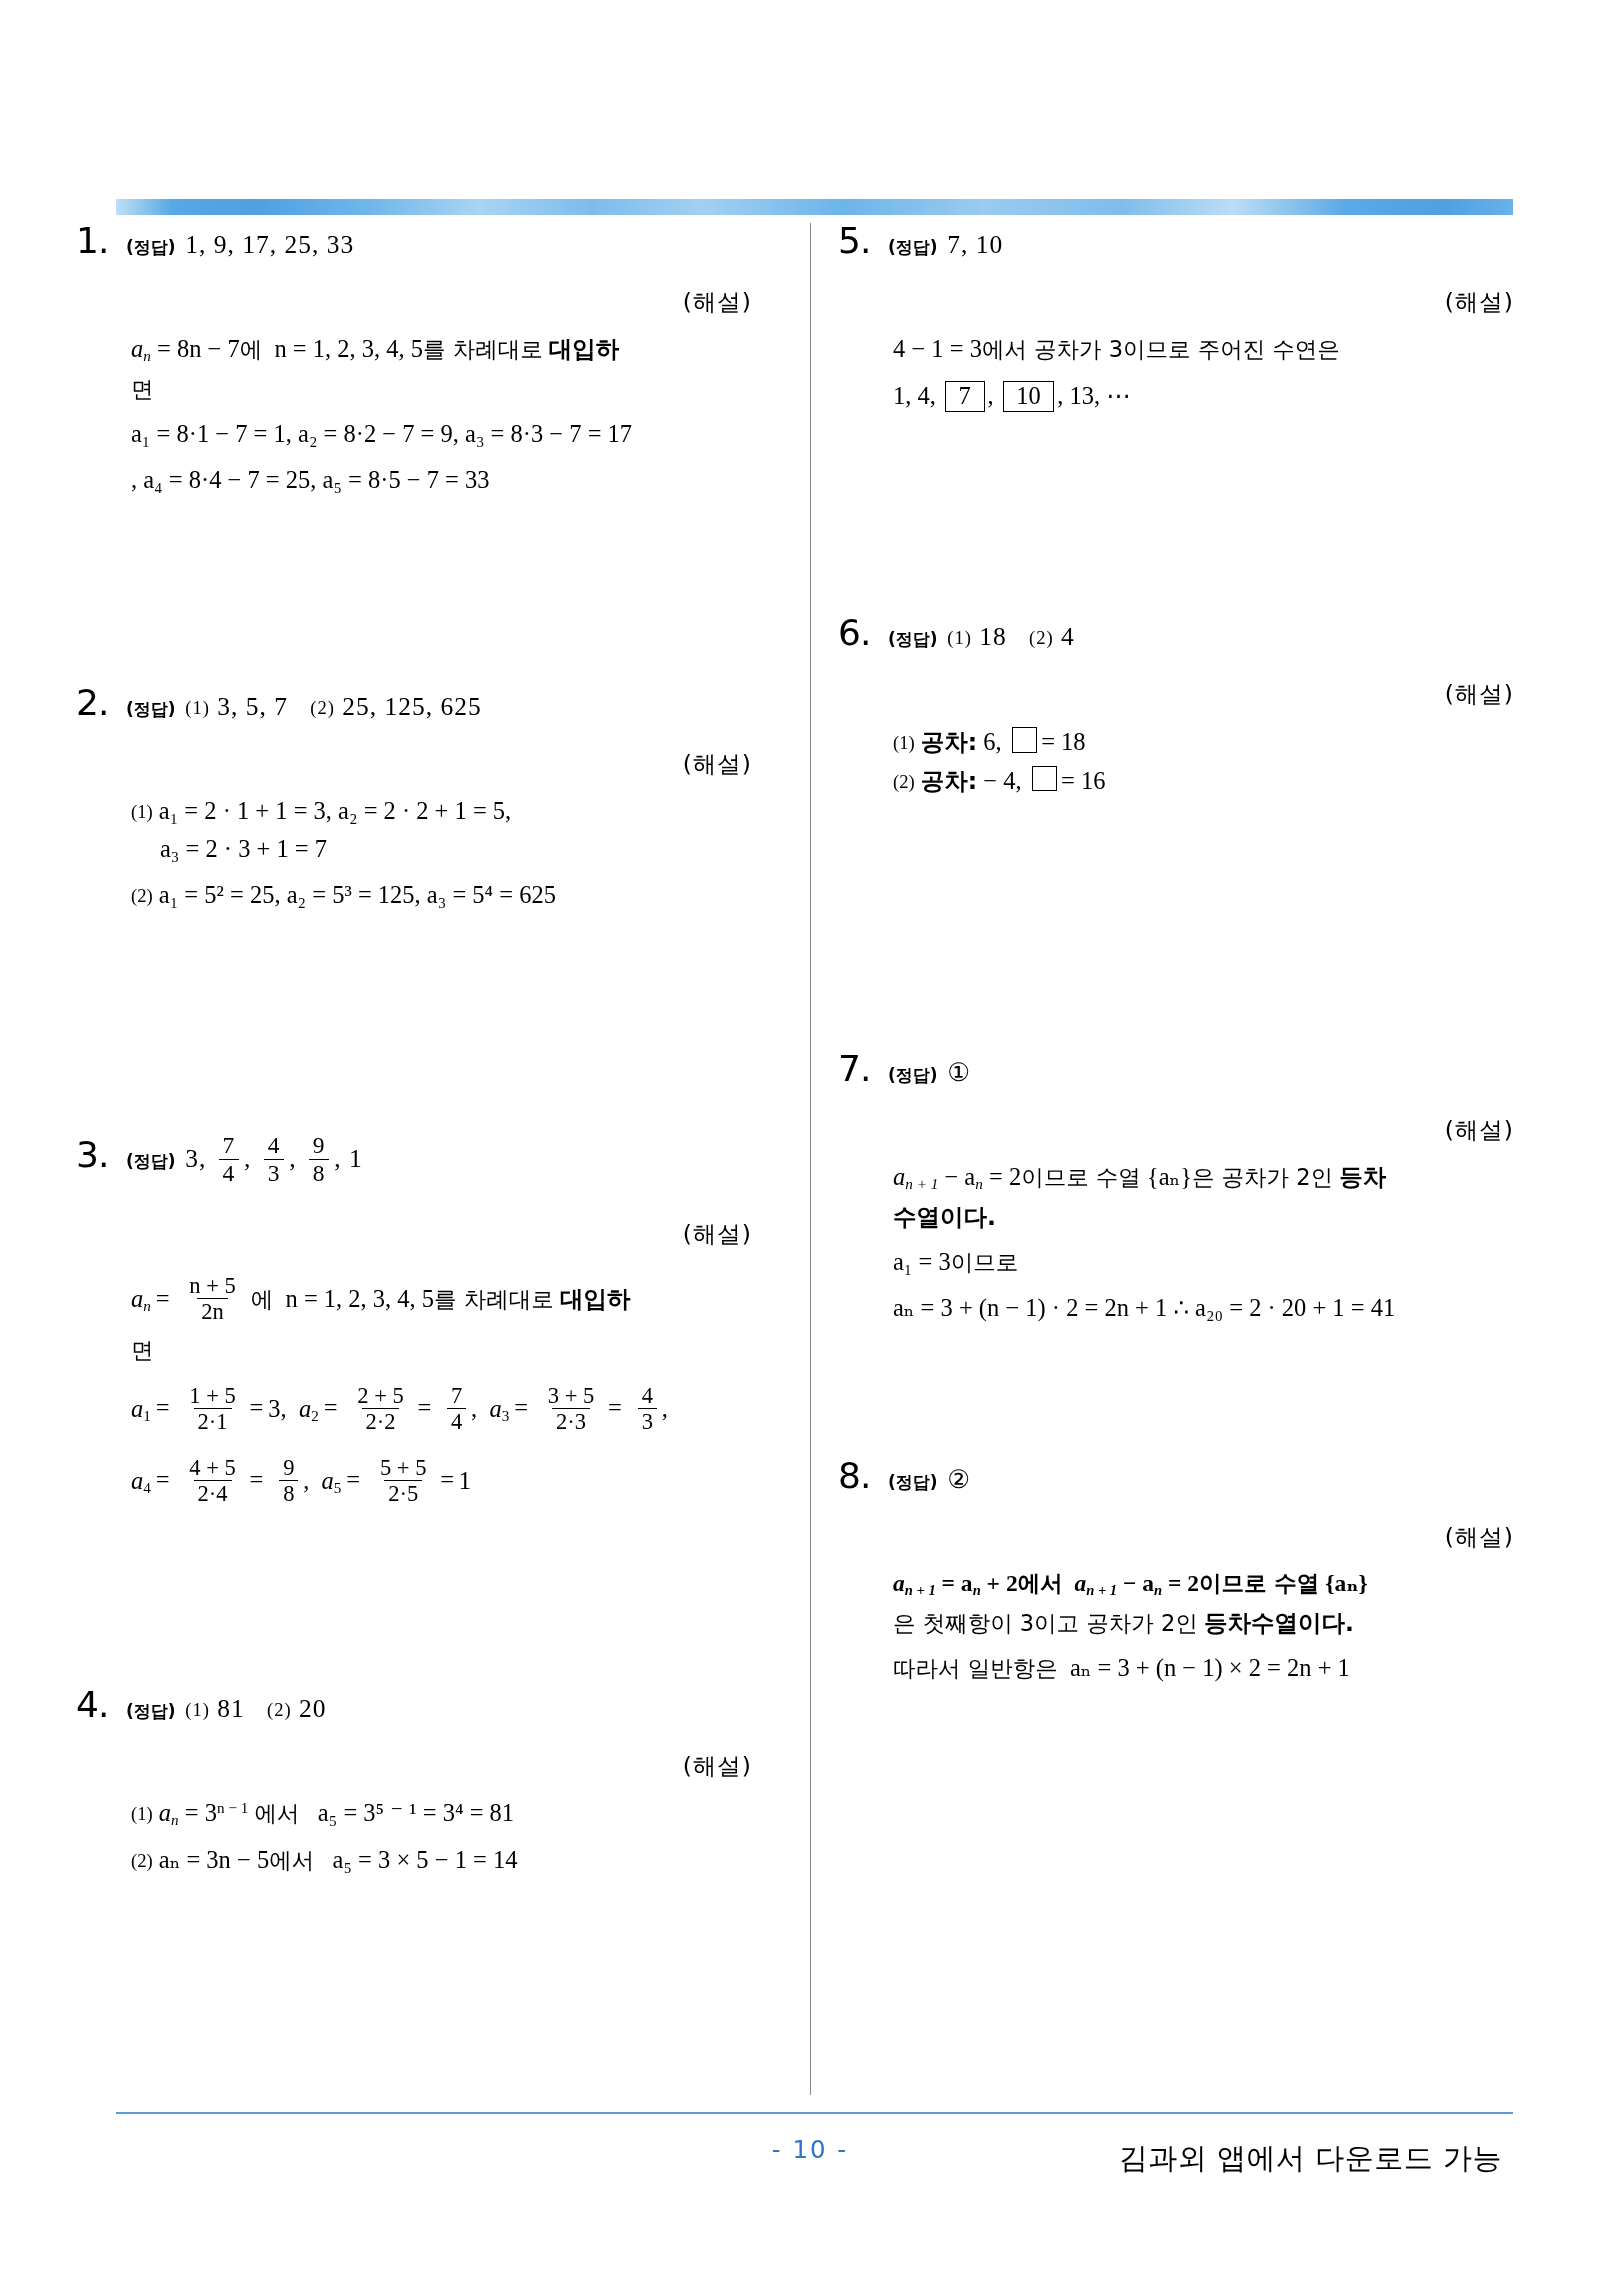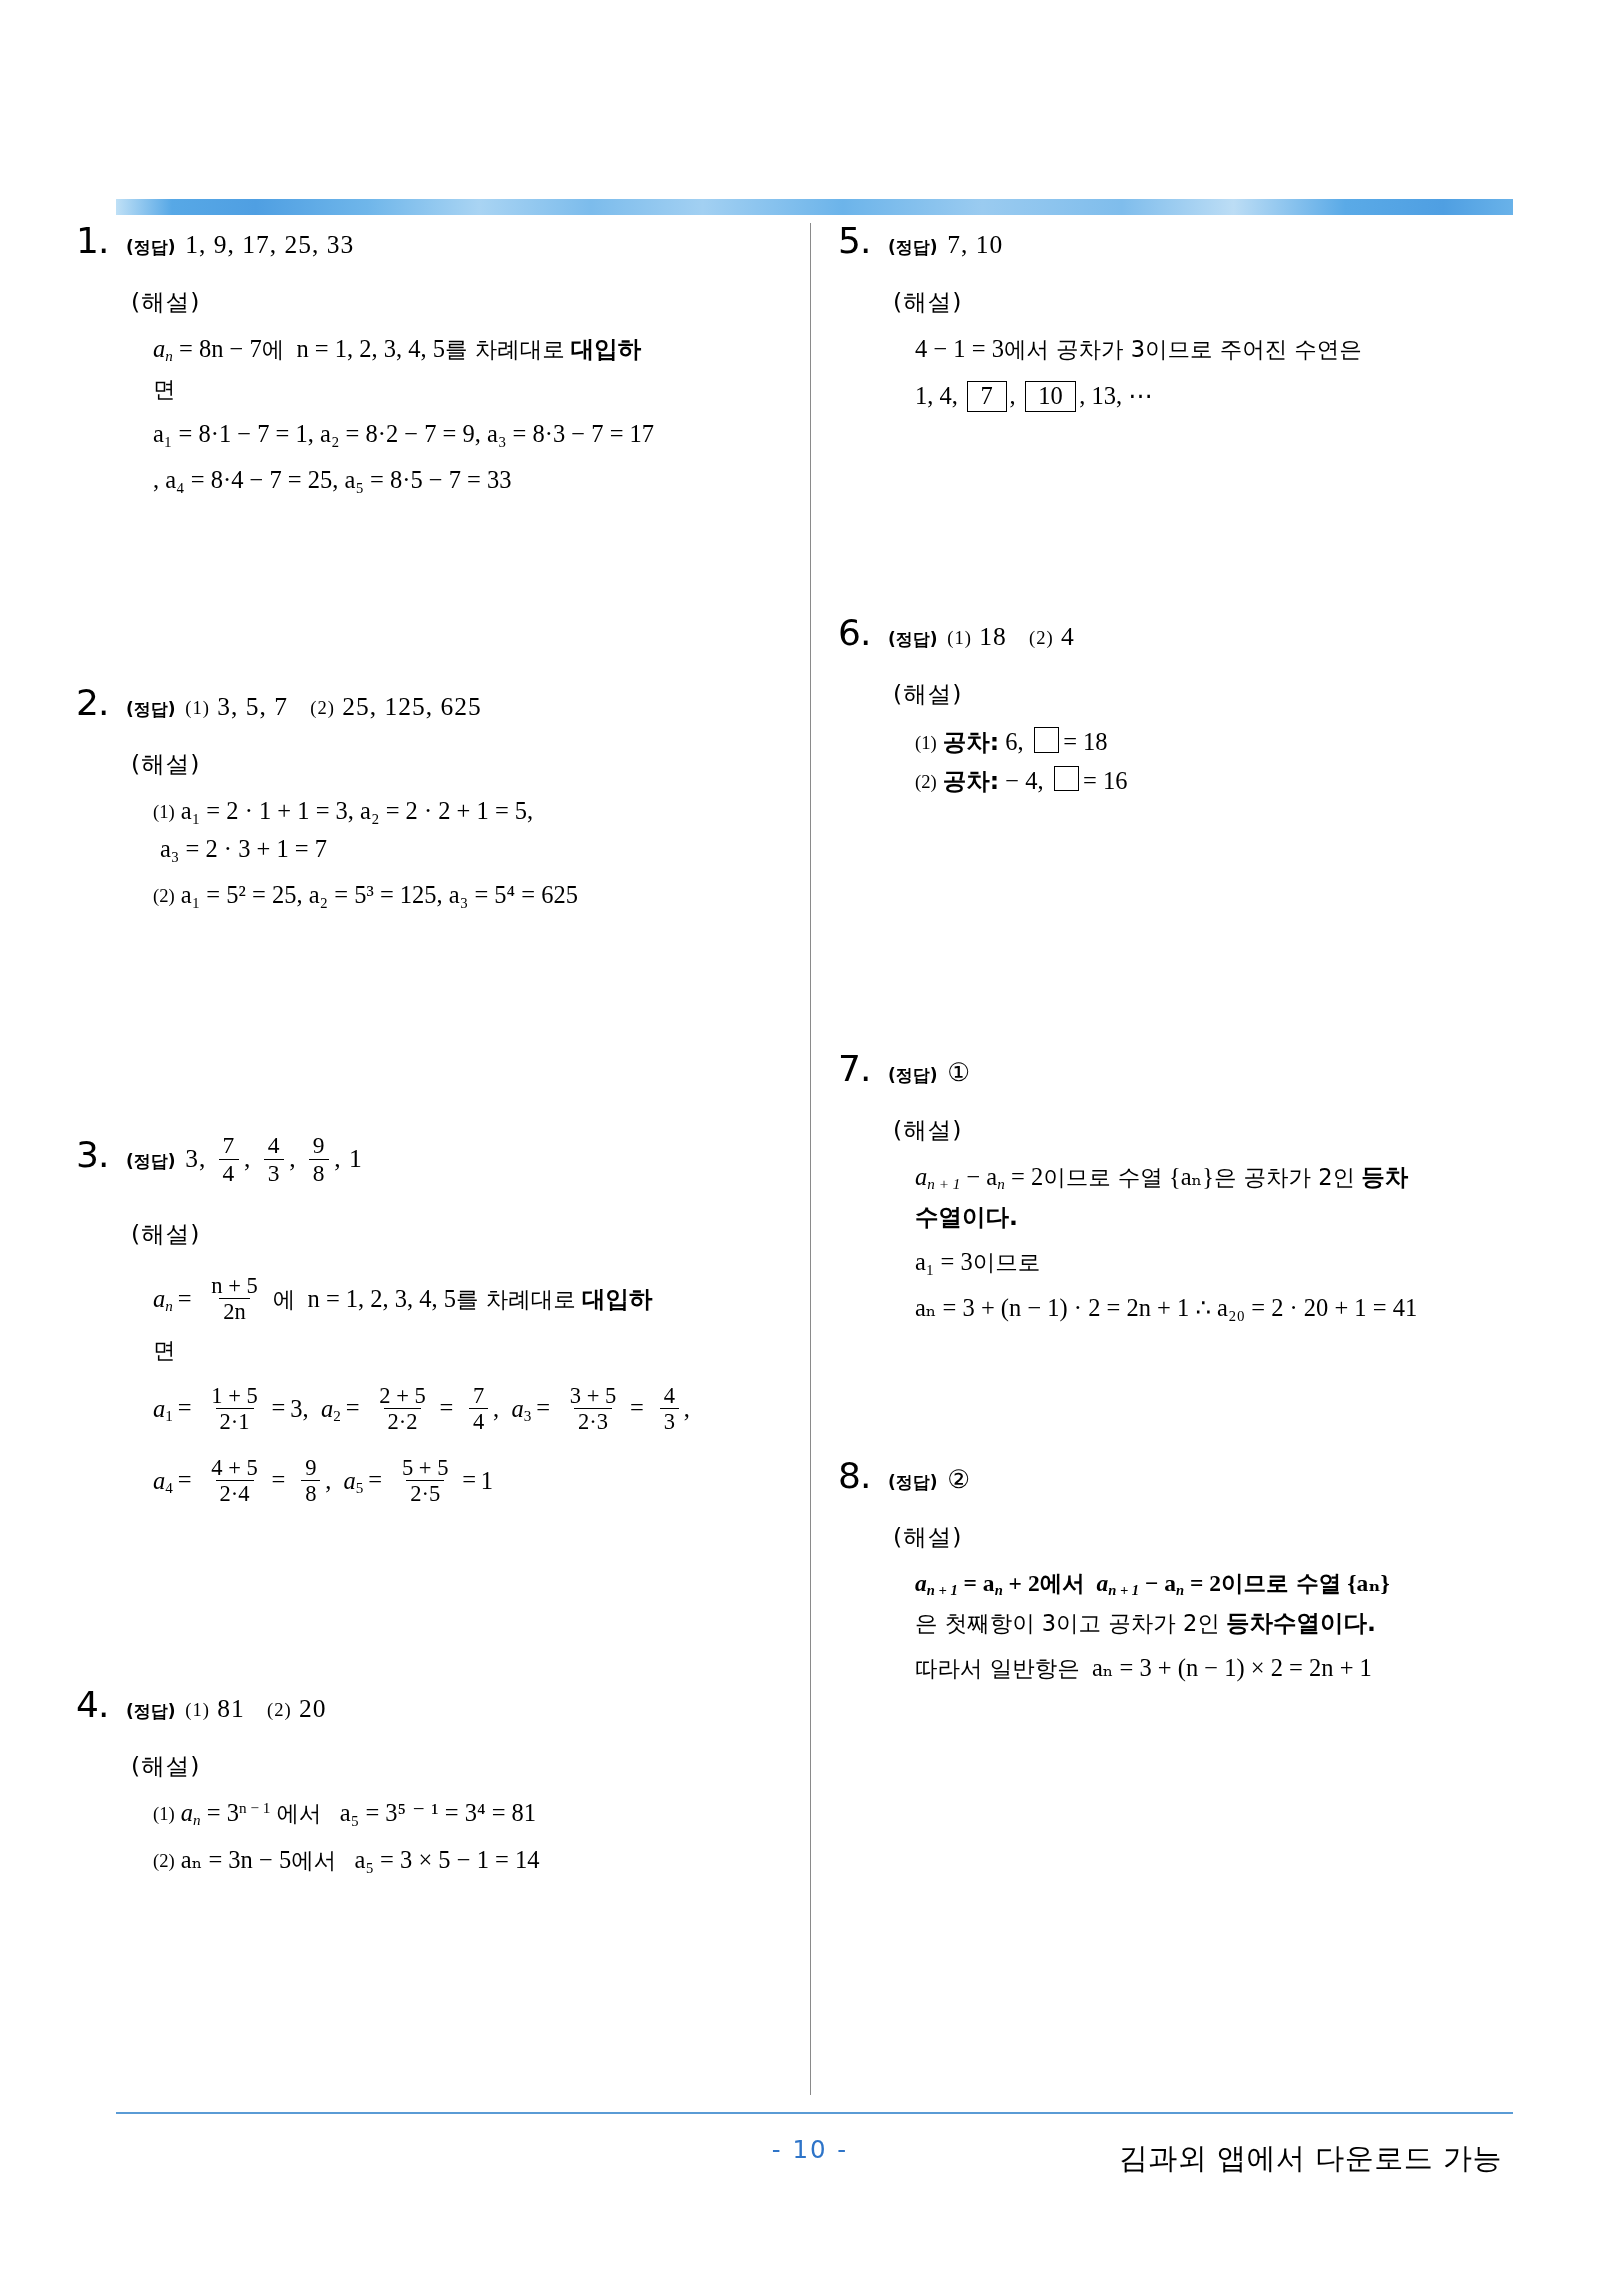--- a/index.html
+++ b/index.html
@@ -101,24 +101,25 @@
     font-size: 25.5px;
     letter-spacing: 1px;
   }
 
   .tag-expl {
     font-family: "DejaVu Sans", "Liberation Sans", sans-serif;
     font-size: 23.5px;
     margin-left: 55px;
     margin-top: 25.5px;
     letter-spacing: 1px;
+    text-align: right;
   }
 
   .body-line {
-    margin-left: 77px;
+    margin-left: 55px;
     margin-top: 17.6px;
     font-size: 24.5px;
     white-space: nowrap;
     line-height: 1.15;
   }
   .body-line.indent2 { margin-left: 84px; }
   .body-line.tight { margin-top: 9.8px; }
 
   .ko {
     font-family: "DejaVu Sans", "Liberation Sans", sans-serif;

